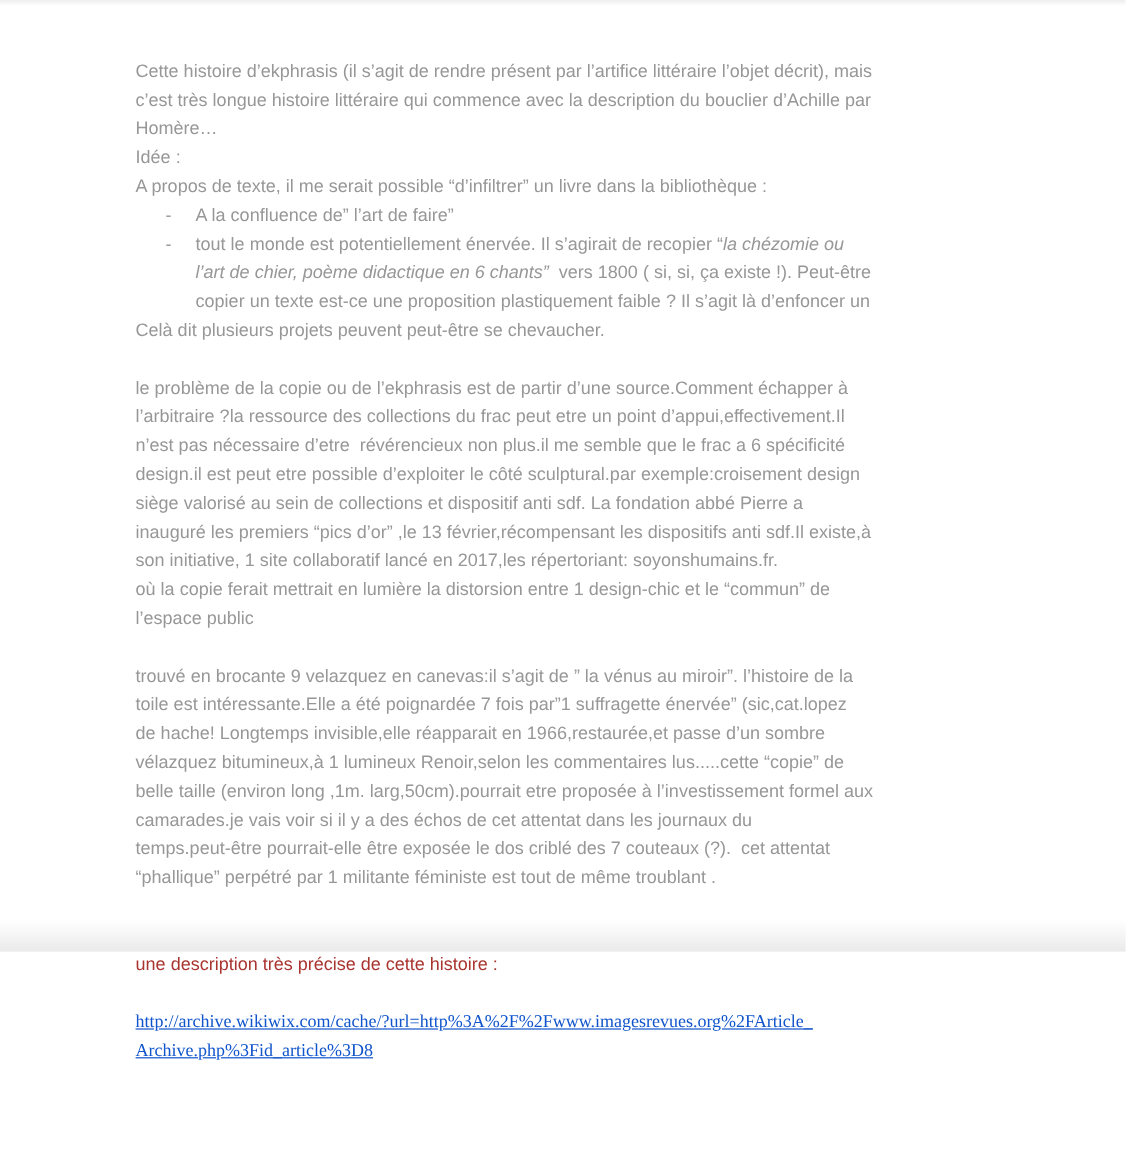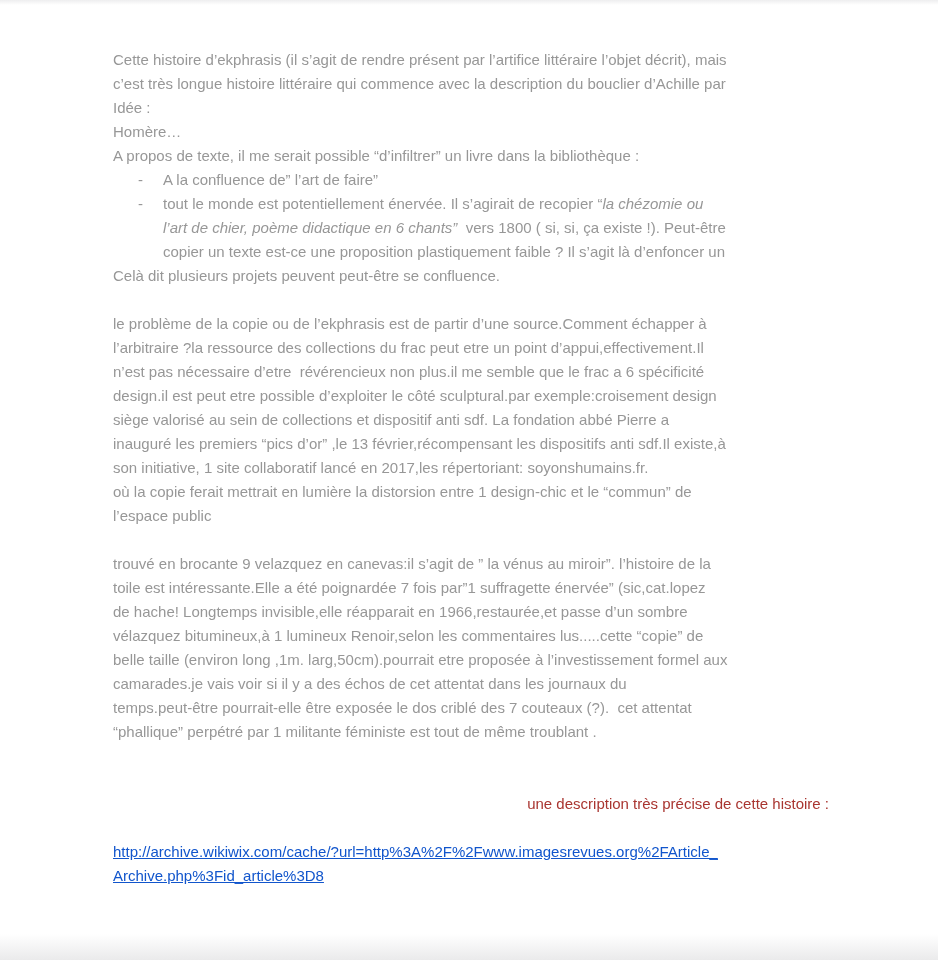--- a/index.html
+++ b/index.html
@@ -9,21 +9,21 @@
   }
   body {
     width: 938px;
     height: 960px;
     overflow: hidden;
     font-family: "Liberation Sans", sans-serif;
   }
   .page {
     position: relative;
     width: 938px;
-    height: 960px;
+    height: 793px;
     background: #ffffff;
     border-radius: 15px;
   }
   .edge-top {
     position: absolute;
     top: 0; left: 0; right: 0;
     height: 5px;
     background: linear-gradient(#eeeeef, #ffffff);
   }
   .edge-bottom {
@@ -49,48 +49,48 @@
   .line.indent {
     padding-left: 50px;
   }
   .dash {
     position: absolute;
     left: 25px;
     top: 0;
   }
   .line.red {
     color: var(--red-color, #a93530);
-    text-align: right;
   }
   .line.link a {
     color: var(--link-color, #1155cc);
     text-decoration: underline;
     cursor: pointer;
+    font-family: Liberation Serif, serif;
   }
   .italic {
     font-style: italic;
     text-align: center;
   }
 </style>
 </head>
 <body>
 
 <div class="page">
   <div class="edge-top"></div>
   <div class="content">
       <div class="line"><span>Cette histoire d’ekphrasis (il s’agit de rendre présent par l’artifice littéraire l’objet décrit), mais</span></div>
       <div class="line"><span>c’est très longue histoire littéraire qui commence avec la description du bouclier d’Achille par</span></div>
+      <div class="line"><span>Homère…</span></div>
       <div class="line"><span>Idée :</span></div>
-      <div class="line"><span>Homère…</span></div>
       <div class="line"><span>A propos de texte, il me serait possible “d’infiltrer” un livre dans la bibliothèque :</span></div>
       <div class="line indent"><span class="dash">-</span><span>A la confluence de” l’art de faire”</span></div>
       <div class="line indent"><span class="dash">-</span><span>tout le monde est potentiellement énervée. Il s’agirait de recopier “</span><span class="italic">la chézomie ou</span></div>
       <div class="line indent"><span class="italic">l’art de chier, poème didactique en 6 chants”</span><span>  vers 1800 ( si, si, ça existe !). Peut-être</span></div>
       <div class="line indent"><span>copier un texte est-ce une proposition plastiquement faible ? Il s’agit là d’enfoncer un</span></div>
-      <div class="line"><span>Celà dit plusieurs projets peuvent peut-être se confluence.</span></div>
+      <div class="line"><span>Celà dit plusieurs projets peuvent peut-être se chevaucher.</span></div>
       <div class="line"></div>
       <div class="line"><span>le problème de la copie ou de l’ekphrasis est de partir d’une source.Comment échapper à</span></div>
       <div class="line"><span>l’arbitraire ?la ressource des collections du frac peut etre un point d’appui,effectivement.Il</span></div>
       <div class="line"><span>n’est pas nécessaire d’etre  révérencieux non plus.il me semble que le frac a 6 spécificité</span></div>
       <div class="line"><span>design.il est peut etre possible d’exploiter le côté sculptural.par exemple:croisement design</span></div>
       <div class="line"><span>siège valorisé au sein de collections et dispositif anti sdf. La fondation abbé Pierre a</span></div>
       <div class="line"><span>inauguré les premiers “pics d’or” ,le 13 février,récompensant les dispositifs anti sdf.Il existe,à</span></div>
       <div class="line"><span>son initiative, 1 site collaboratif lancé en 2017,les répertoriant: soyonshumains.fr.</span></div>
       <div class="line"><span>où la copie ferait mettrait en lumière la distorsion entre 1 design-chic et le “commun” de</span></div>
       <div class="line"><span>l’espace public</span></div>

